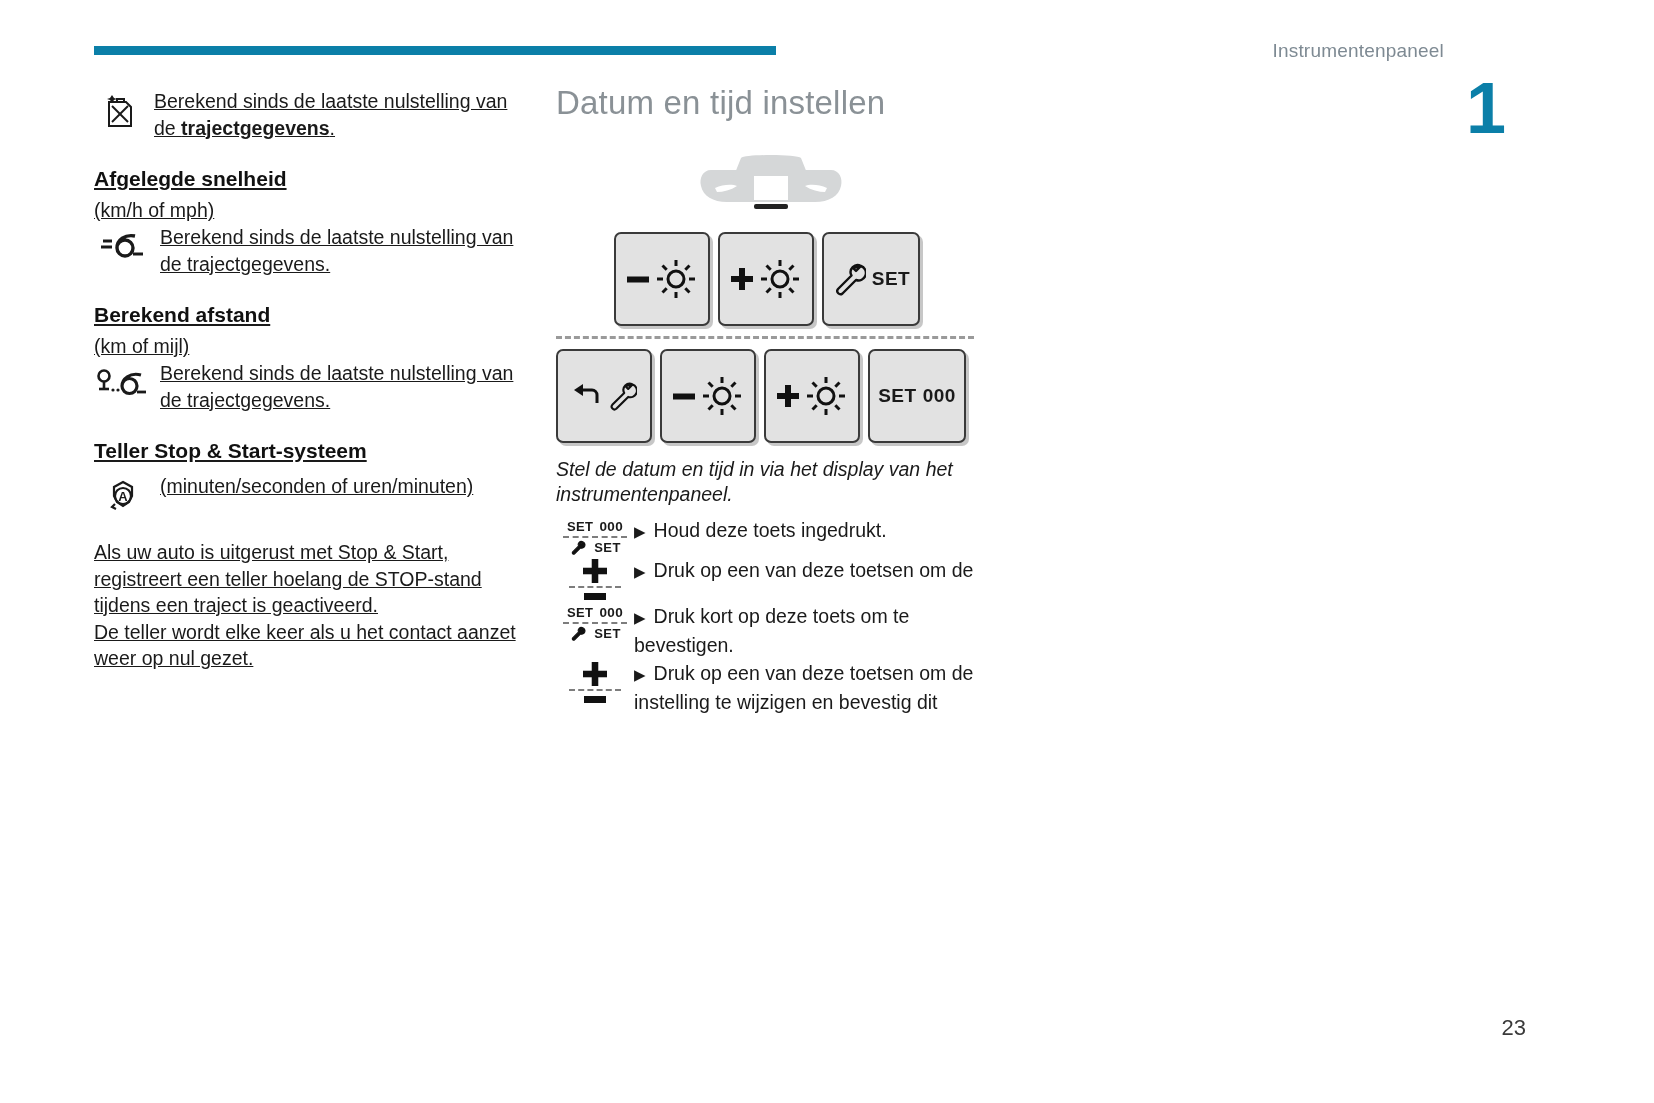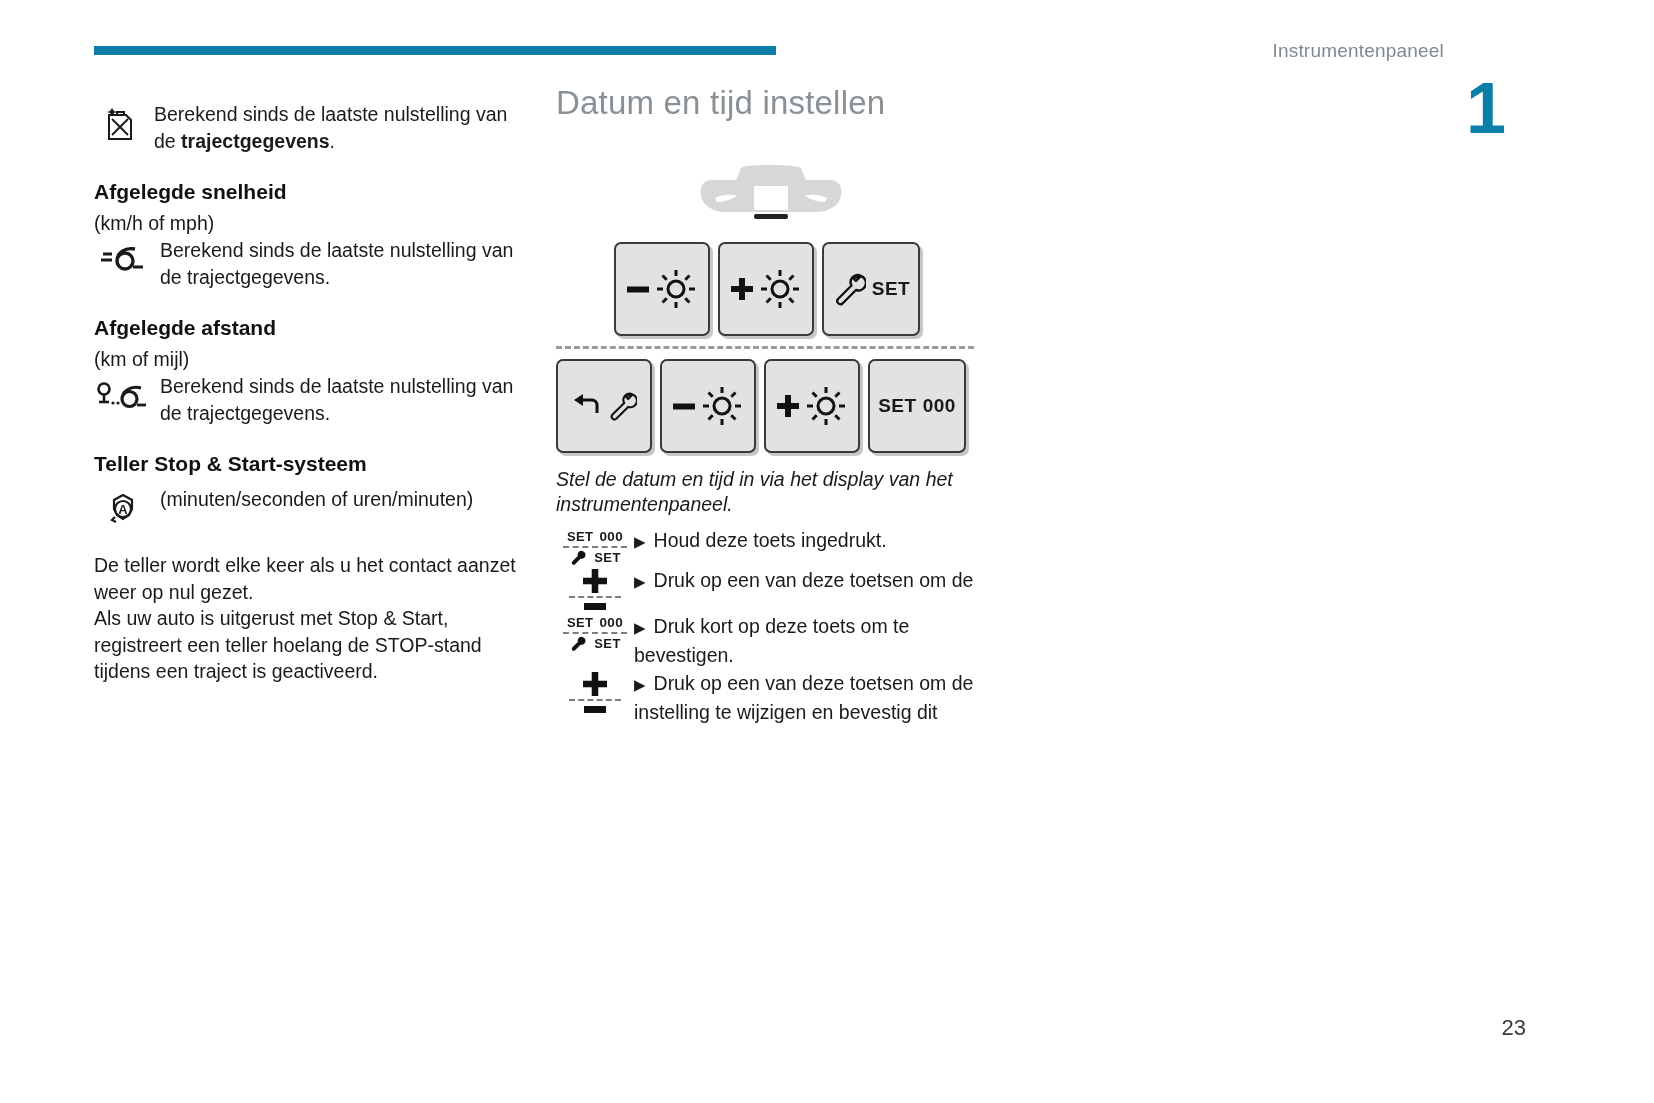--- a/index.html
+++ b/index.html
@@ -25,26 +25,26 @@
     position:absolute;right:148px;top:72px;
     font-size:72px;font-weight:bold;color:#0b7fa8;
     line-height:1;
   }
   .page-number{
     position:absolute;right:128px;bottom:62px;
     font-size:22px;color:#3a3a3a;
   }
 
   
-  .col-left{position:absolute;left:94px;top:101px;width:440px;}
+  .col-left{position:absolute;left:94px;top:88px;width:440px;text-decoration:underline;}
   .col-right{position:absolute;left:556px;top:84px;width:430px;}
 
   h2.section{
     font-size:33px;color:#8a9196;font-weight:normal;
-    margin:0 0 32px 0;letter-spacing:.2px;
+    margin:0 0 22px 0;letter-spacing:.2px;
   }
   h3.sub{
     font-size:26px;font-weight:bold;color:#111;margin:0 0 22px 0;
   }
   h4.head{
     font-size:21px;font-weight:bold;color:#111;margin:26px 0 8px 0;
   }
   p.body{
     font-size:19.5px;line-height:26.5px;margin:0;color:#1a1a1a;
   }
@@ -133,21 +133,21 @@
       <svg width="48" height="34" viewBox="0 0 48 34">
         <line x1="2" y1="19" x2="13" y2="19" stroke="#1a1a1a" stroke-width="3"></line>
         <line x1="4" y1="13" x2="13" y2="13" stroke="#1a1a1a" stroke-width="3"></line>
         <path d="M36 8 C26 6 18 12 18 20 a8 8 0 0 0 16 0 a8 8 0 0 0 -16 0" fill="none" stroke="#1a1a1a" stroke-width="3.4"></path>
         <line x1="34" y1="26" x2="44" y2="26" stroke="#1a1a1a" stroke-width="3"></line>
       </svg>
     </span>
     <span class="tx">Berekend sinds de laatste nulstelling van de trajectgegevens.</span>
   </div>
 
-  <h4 class="head">Afgelegde afstand</h4>
+  <h4 class="head">Berekend afstand</h4>
   <p class="unit">(km of mijl)</p>
   <div class="icon-row indent">
     <span class="ic">
       <svg width="54" height="36" viewBox="0 0 54 36">
         <circle cx="8" cy="12" r="5.5" fill="none" stroke="#1a1a1a" stroke-width="2.6"></circle>
         <line x1="8" y1="17.5" x2="8" y2="25" stroke="#1a1a1a" stroke-width="2.6"></line>
         <line x1="3" y1="25" x2="13" y2="25" stroke="#1a1a1a" stroke-width="2.6"></line>
         <circle cx="17" cy="26" r="1.6" fill="#1a1a1a"></circle>
         <circle cx="22" cy="26" r="1.6" fill="#1a1a1a"></circle>
         <path d="M45 11 C34 8 26 15 26 22 a7.5 7.5 0 0 0 15 0 a7.5 7.5 0 0 0 -15 0" fill="none" stroke="#1a1a1a" stroke-width="3.2"></path>
@@ -164,22 +164,22 @@
         <path d="M20 5 l9 5 v9 l-3 6 l-6 4 l-6 -4 l-3 -6 v-9 z" fill="none" stroke="#1a1a1a" stroke-width="2.2"></path>
         <circle cx="20" cy="19" r="8" fill="none" stroke="#1a1a1a" stroke-width="2.2"></circle>
         <text x="20" y="24" font-size="13" font-family="Liberation Sans, sans-serif" font-weight="bold" text-anchor="middle" fill="#1a1a1a">A</text>
         <path d="M12 27 l-3 3 l4 2" fill="none" stroke="#1a1a1a" stroke-width="2.2"></path>
       </svg>
     </span>
     <span class="tx">(minuten/seconden of uren/minuten)</span>
   </div>
 
   <div class="para-block">
+    <p class="body">Als uw auto is uitgerust met Stop &amp; Start, registreert een teller hoelang de STOP-stand tijdens een traject is geactiveerd.</p>
     <p class="body">De teller wordt elke keer als u het contact aanzet weer op nul gezet.</p>
-    <p class="body">Als uw auto is uitgerust met Stop &amp; Start, registreert een teller hoelang de STOP-stand tijdens een traject is geactiveerd.</p>
   </div>
 </div>
 
 <div class="col-right">
 
   <h2 class="section">Datum en tijd instellen</h2>
 
   <div class="cluster-wrap">
     <svg width="148" height="66" viewBox="0 0 148 66">
       <path d="M14 26 C6 26 2 34 4 42 C6 52 16 58 30 58 L52 58 L52 26 Z" fill="#d5d7d8"></path>

